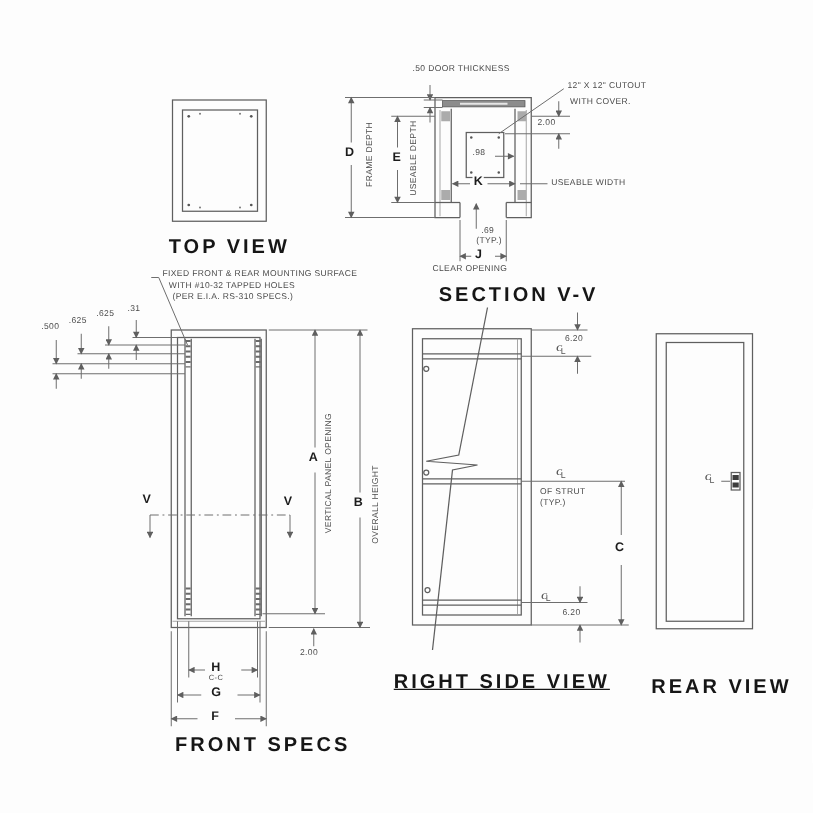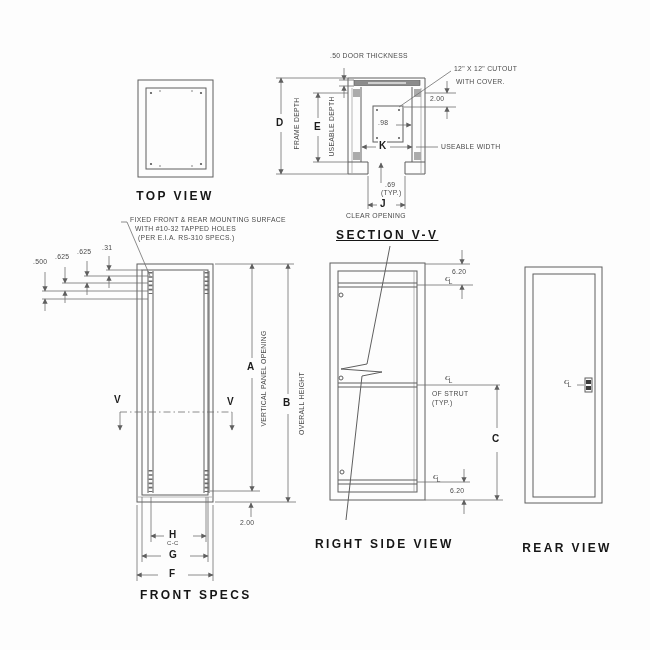--- a/index.html
+++ b/index.html
@@ -3,21 +3,21 @@
 <meta charset="utf-8">
 <style>
   html,body{margin:0;padding:0;background:#fff;}
   #sheet{position:relative;width:650px;height:650px;background:#fdfdfd;overflow:hidden;
          font-family:"Liberation Sans",sans-serif;}
   #linework{position:absolute;left:0;top:0;}
   .geo{stroke:#5f5f5f;stroke-width:1;fill:none;}
   .geo2{stroke:#9a9a9a;stroke-width:.7;fill:none;}
   .dim{stroke:#6e6e6e;stroke-width:.8;fill:none;}
   .ann{position:absolute;font-size:6.8px;color:#4a4a4a;letter-spacing:.3px;white-space:nowrap;}
-  .vtitle{position:absolute;font-weight:700;font-size:12px;letter-spacing:2.4px;
+  .vtitle{position:absolute;font-weight:700;font-size:16px;letter-spacing:2.4px;
           color:#161616;text-align:center;white-space:nowrap;}
   .dletter{position:absolute;font-weight:700;font-size:10px;color:#1c1c1c;background:#fdfdfd;
            padding:0 1px;white-space:nowrap;}
   .rot{transform:rotate(-90deg);transform-origin:center center;text-align:center;}
   .cl{position:absolute;width:10px;height:12px;color:#555;}
   .cl i{position:absolute;left:0;top:0;font:italic 700 7px "Liberation Serif",serif;}
   .cl b{position:absolute;left:3.5px;top:3px;font:400 7px "Liberation Sans",sans-serif;}
 </style>
 </head>
 <body>
@@ -192,23 +192,23 @@
     <rect x="525" y="267" width="77" height="236" class="geo"></rect>
     <rect x="533" y="274" width="62" height="223" class="geo"></rect>
     <rect x="585" y="378" width="7" height="14" class="geo"></rect>
     <rect x="586" y="380" width="5" height="4" fill="#3d3d3d"></rect>
     <rect x="586" y="386" width="5" height="4" fill="#3d3d3d"></rect>
     <line x1="577" y1="385" x2="584" y2="385" class="dim"></line>
   </g>
 </svg>
 
 <span class="vtitle" style="left:135px;top:189px;width:80px;">TOP VIEW</span>
-<span class="vtitle" style="left:336px;top:228px;width:100px;text-decoration:underline;">SECTION V-V</span>
+<span class="vtitle" style="left:351px;top:228px;width:100px;">SECTION V-V</span>
 <span class="vtitle" style="left:140px;top:588px;width:100px;">FRONT SPECS</span>
-<span class="vtitle" style="left:315px;top:537px;width:125px;">RIGHT SIDE VIEW</span>
+<span class="vtitle" style="left:315px;top:537px;width:125px;text-decoration:underline;">RIGHT SIDE VIEW</span>
 <span class="vtitle" style="left:521px;top:541px;width:92px;">REAR VIEW</span>
 
 <span class="ann" style="left:330px;top:52px;">.50 DOOR THICKNESS</span>
 <span class="ann" style="left:454px;top:65px;">12" X 12" CUTOUT</span>
 <span class="ann" style="left:456px;top:78px;">WITH COVER.</span>
 <span class="ann" style="left:430px;top:95px;">2.00</span>
 <span class="ann" style="left:378px;top:119px;">.98</span>
 <span class="dletter" style="left:378px;top:140px;">K</span>
 <span class="ann" style="left:441px;top:143px;">USEABLE WIDTH</span>
 <span class="ann" style="left:385px;top:181px;">.69</span>

